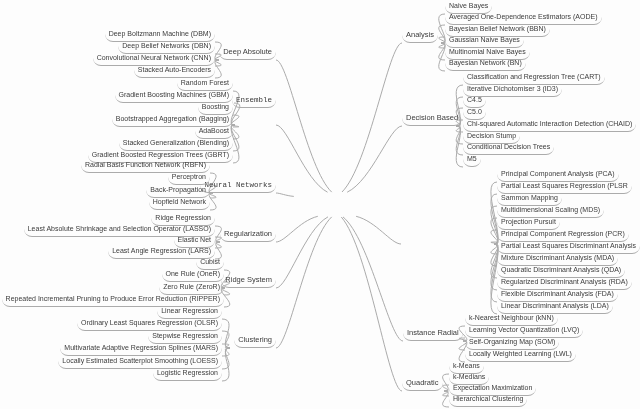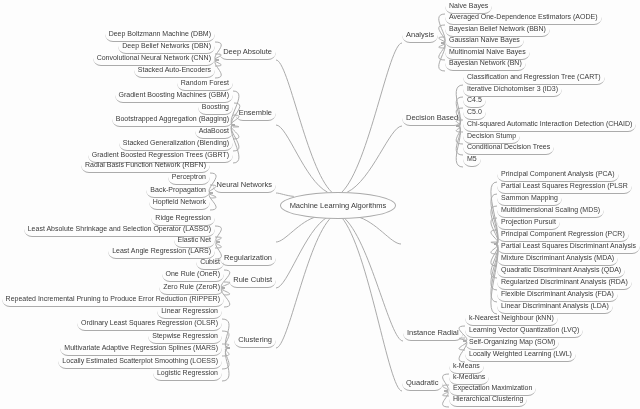--- a/index.html
+++ b/index.html
@@ -101,45 +101,44 @@
       <path d="M463,341 C477,341 447,326 465,326"></path>
       <path d="M463,341 C477,341 447,338 465,338"></path>
       <path d="M463,341 C477,341 447,350 465,350"></path>
       <path d="M463,341 C477,341 447,362 465,362"></path>
       <path d="M341.3,217.0 C368.6,248.3 388.7,391.0 402,391"></path>
       <path d="M444,391 C458,391 431,374 449,374"></path>
       <path d="M444,391 C458,391 431,385 449,385"></path>
       <path d="M444,391 C458,391 431,396 449,396"></path>
       <path d="M444,391 C458,391 431,407 449,407"></path>
     </svg>
-  <div class="center-node">Machine Learning Algorithms</div>
 <div class="node branch" style="top: 46px; right: 364px;">Deep Absolute</div>
     <div class="node leaf" style="top: 28px; right: 425px;">Deep Boltzmann Machine (DBM)</div>
     <div class="node leaf" style="top: 40px; right: 425px;">Deep Belief Networks (DBN)</div>
     <div class="node leaf" style="top: 52px; right: 425px;">Convolutional Neural Network (CNN)</div>
     <div class="node leaf" style="top: 64px; right: 425px;">Stacked Auto-Encoders</div>
-    <div class="node branch" style="top: 107px; right: 364px;">Ensemble</div>
+    <div class="node branch" style="top: 94px; right: 364px; font-family: Liberation Mono, monospace;">Ensemble</div>
     <div class="node leaf" style="top: 77px; right: 407px;">Random Forest</div>
     <div class="node leaf" style="top: 89px; right: 407px;">Gradient Boosting Machines (GBM)</div>
     <div class="node leaf" style="top: 101px; right: 407px;">Boosting</div>
     <div class="node leaf" style="top: 113px; right: 407px;">Bootstrapped Aggregation (Bagging)</div>
     <div class="node leaf" style="top: 125px; right: 407px;">AdaBoost</div>
     <div class="node leaf" style="top: 137px; right: 407px;">Stacked Generalization (Blending)</div>
     <div class="node leaf" style="top: 149px; right: 407px;">Gradient Boosted Regression Trees (GBRT)</div>
-    <div class="node branch" style="top: 179px; right: 364px;">Neural Networks</div>
+    <div class="node branch" style="top: 179px; right: 364px; font-family: Liberation Mono, monospace;">Neural Networks</div>
     <div class="node leaf" style="top: 159px; right: 430px;">Radial Basis Function Network (RBFN)</div>
     <div class="node leaf" style="top: 171px; right: 430px;">Perceptron</div>
     <div class="node leaf" style="top: 184px; right: 430px;">Back-Propagation</div>
     <div class="node leaf" style="top: 196px; right: 430px;">Hopfield Network</div>
-    <div class="node branch" style="top: 228px; right: 364px; margin-top: 24px;">Regularization</div>
+    <div class="node branch" style="top: 228px; right: 364px;">Regularization</div>
     <div class="node leaf" style="top: 212px; right: 425px;">Ridge Regression</div>
     <div class="node leaf" style="top: 223px; right: 425px;">Least Absolute Shrinkage and Selection Operator (LASSO)</div>
     <div class="node leaf" style="top: 234px; right: 425px;">Elastic Net</div>
     <div class="node leaf" style="top: 245px; right: 425px;">Least Angle Regression (LARS)</div>
-    <div class="node branch" style="top: 274px; right: 364px;">Rule Cubist</div>
+    <div class="node branch" style="top: 274px; right: 364px;">Ridge System</div>
     <div class="node leaf" style="top: 256px; right: 416px;">Cubist</div>
     <div class="node leaf" style="top: 268px; right: 416px;">One Rule (OneR)</div>
     <div class="node leaf" style="top: 281px; right: 416px;">Zero Rule (ZeroR)</div>
     <div class="node leaf" style="top: 293px; right: 416px;">Repeated Incremental Pruning to Produce Error Reduction (RIPPER)</div>
     <div class="node branch" style="top: 334px; right: 364px;">Clustering</div>
     <div class="node leaf" style="top: 305px; right: 418px;">Linear Regression</div>
     <div class="node leaf" style="top: 317px; right: 418px;">Ordinary Least Squares Regression (OLSR)</div>
     <div class="node leaf" style="top: 330px; right: 418px;">Stepwise Regression</div>
     <div class="node leaf" style="top: 342px; right: 418px;">Multivariate Adaptive Regression Splines (MARS)</div>
     <div class="node leaf" style="top: 355px; right: 418px;">Locally Estimated Scatterplot Smoothing (LOESS)</div>

